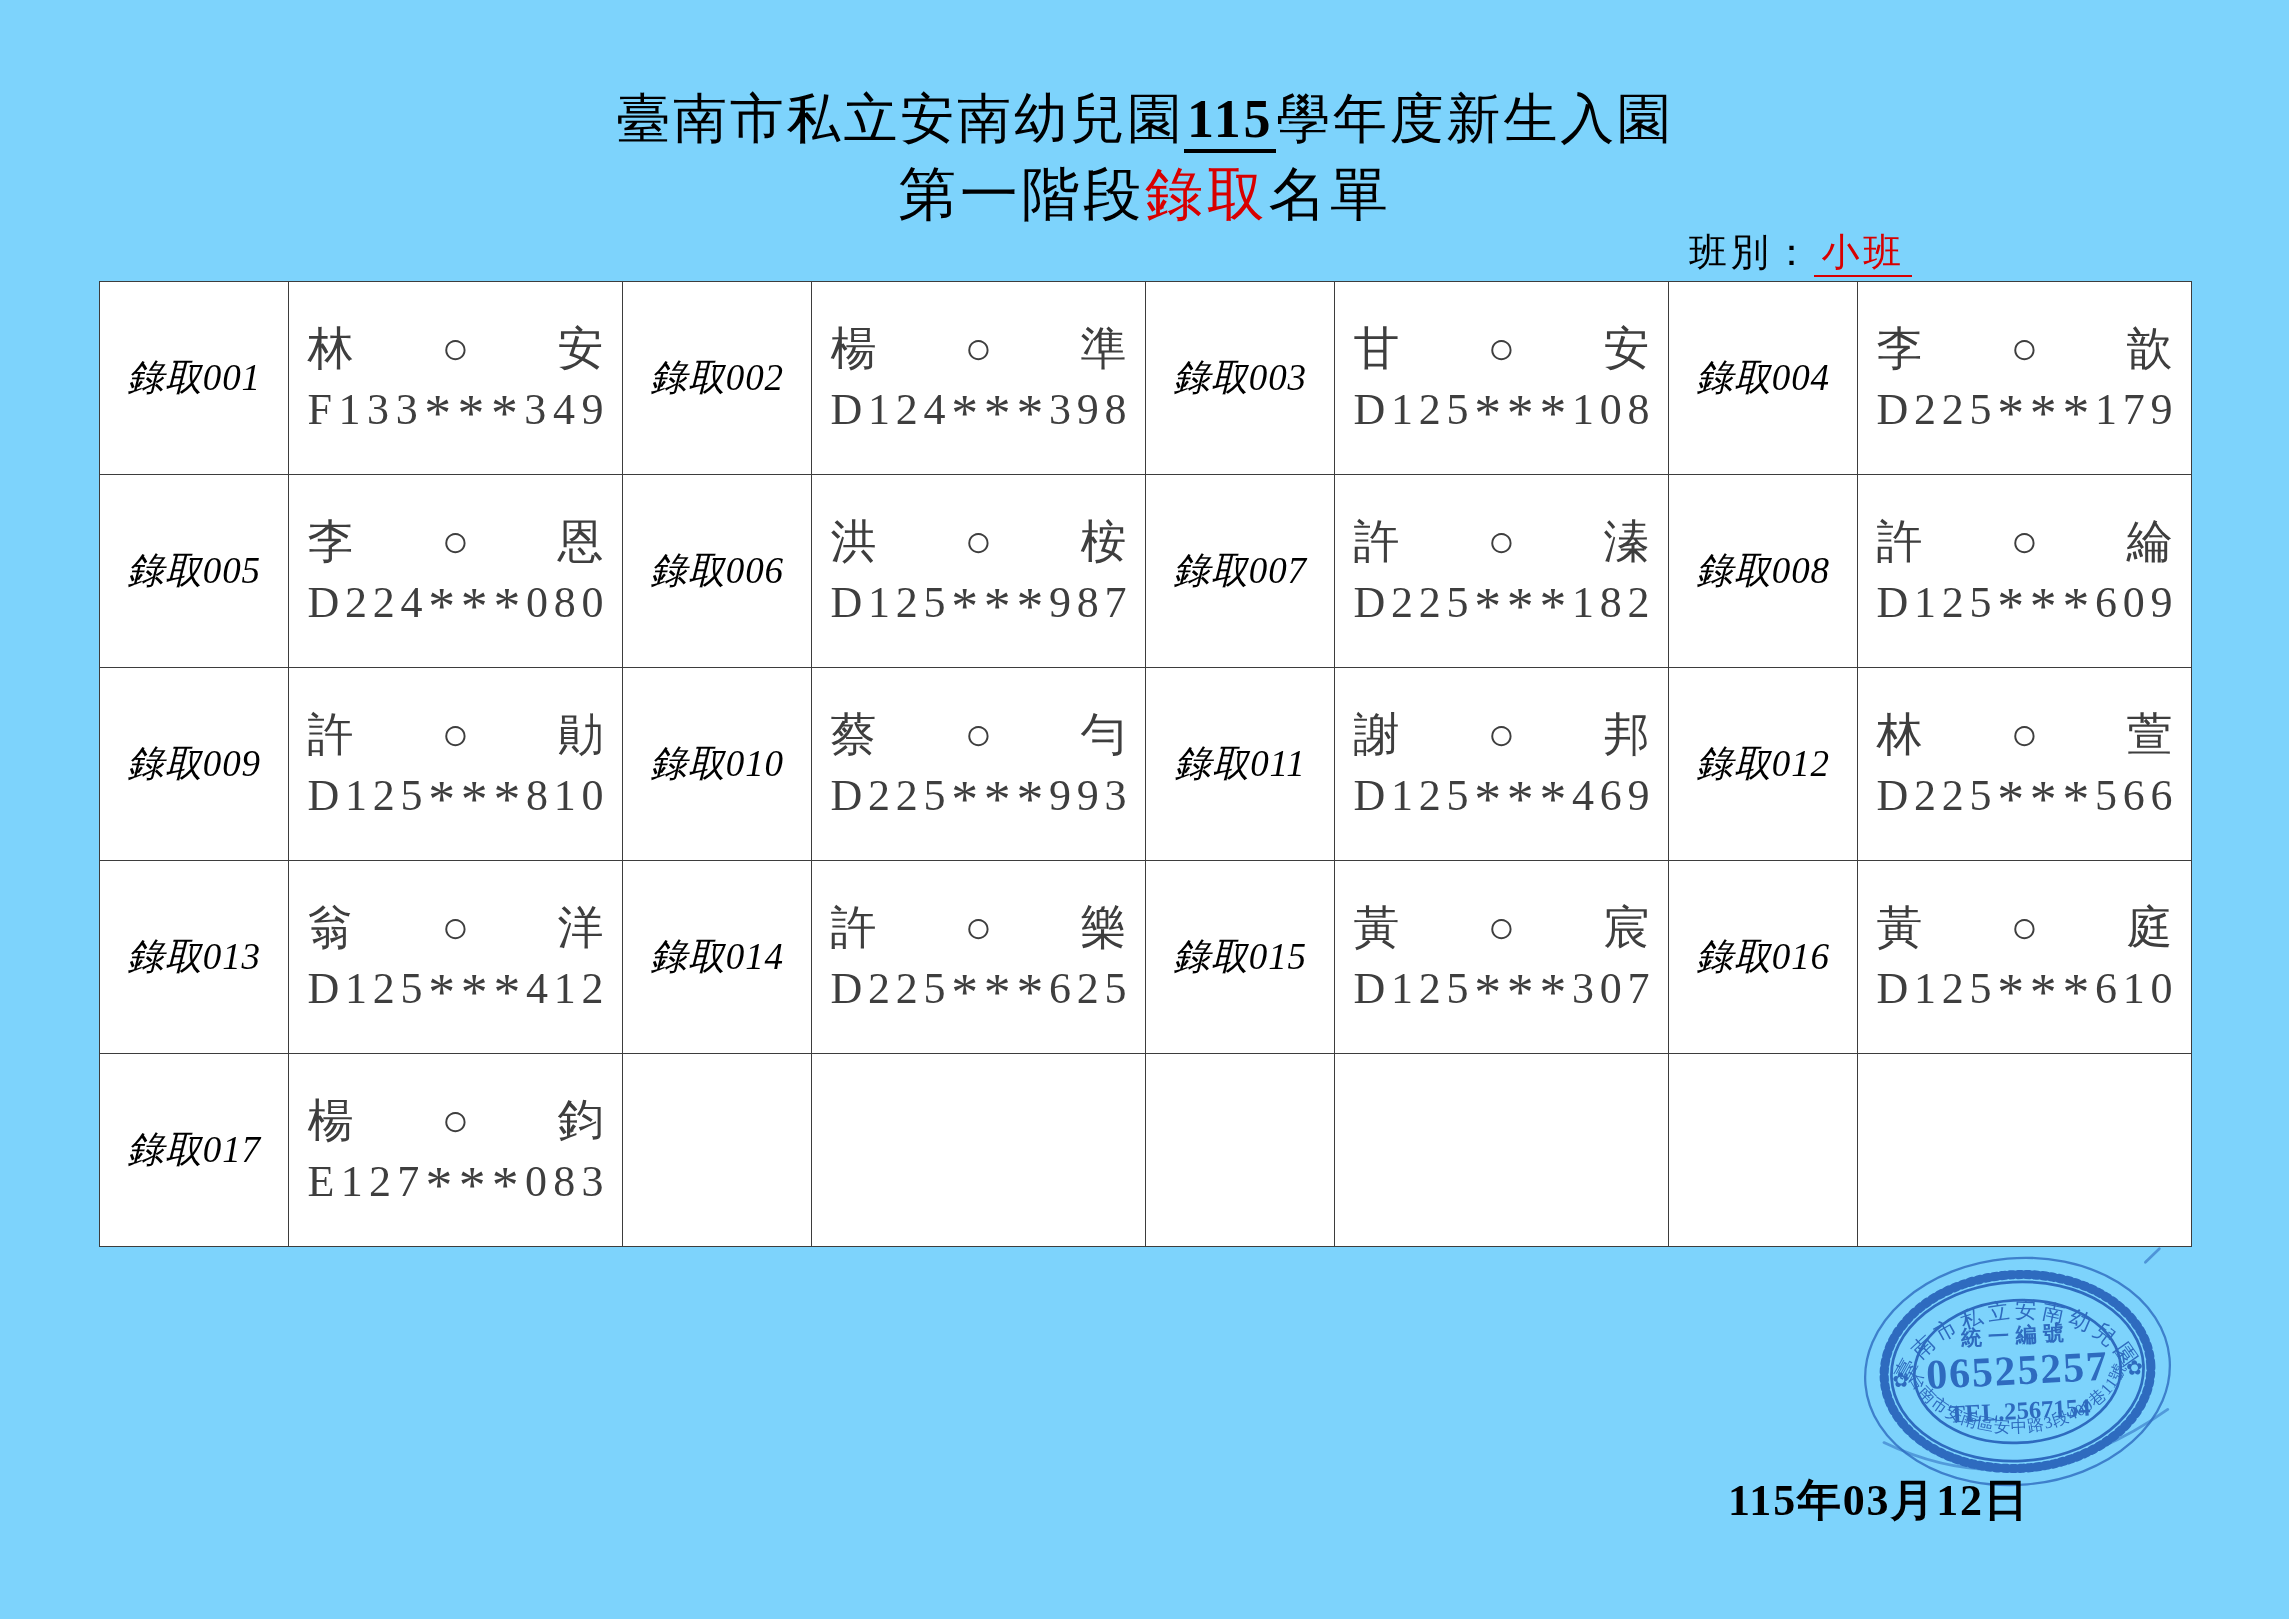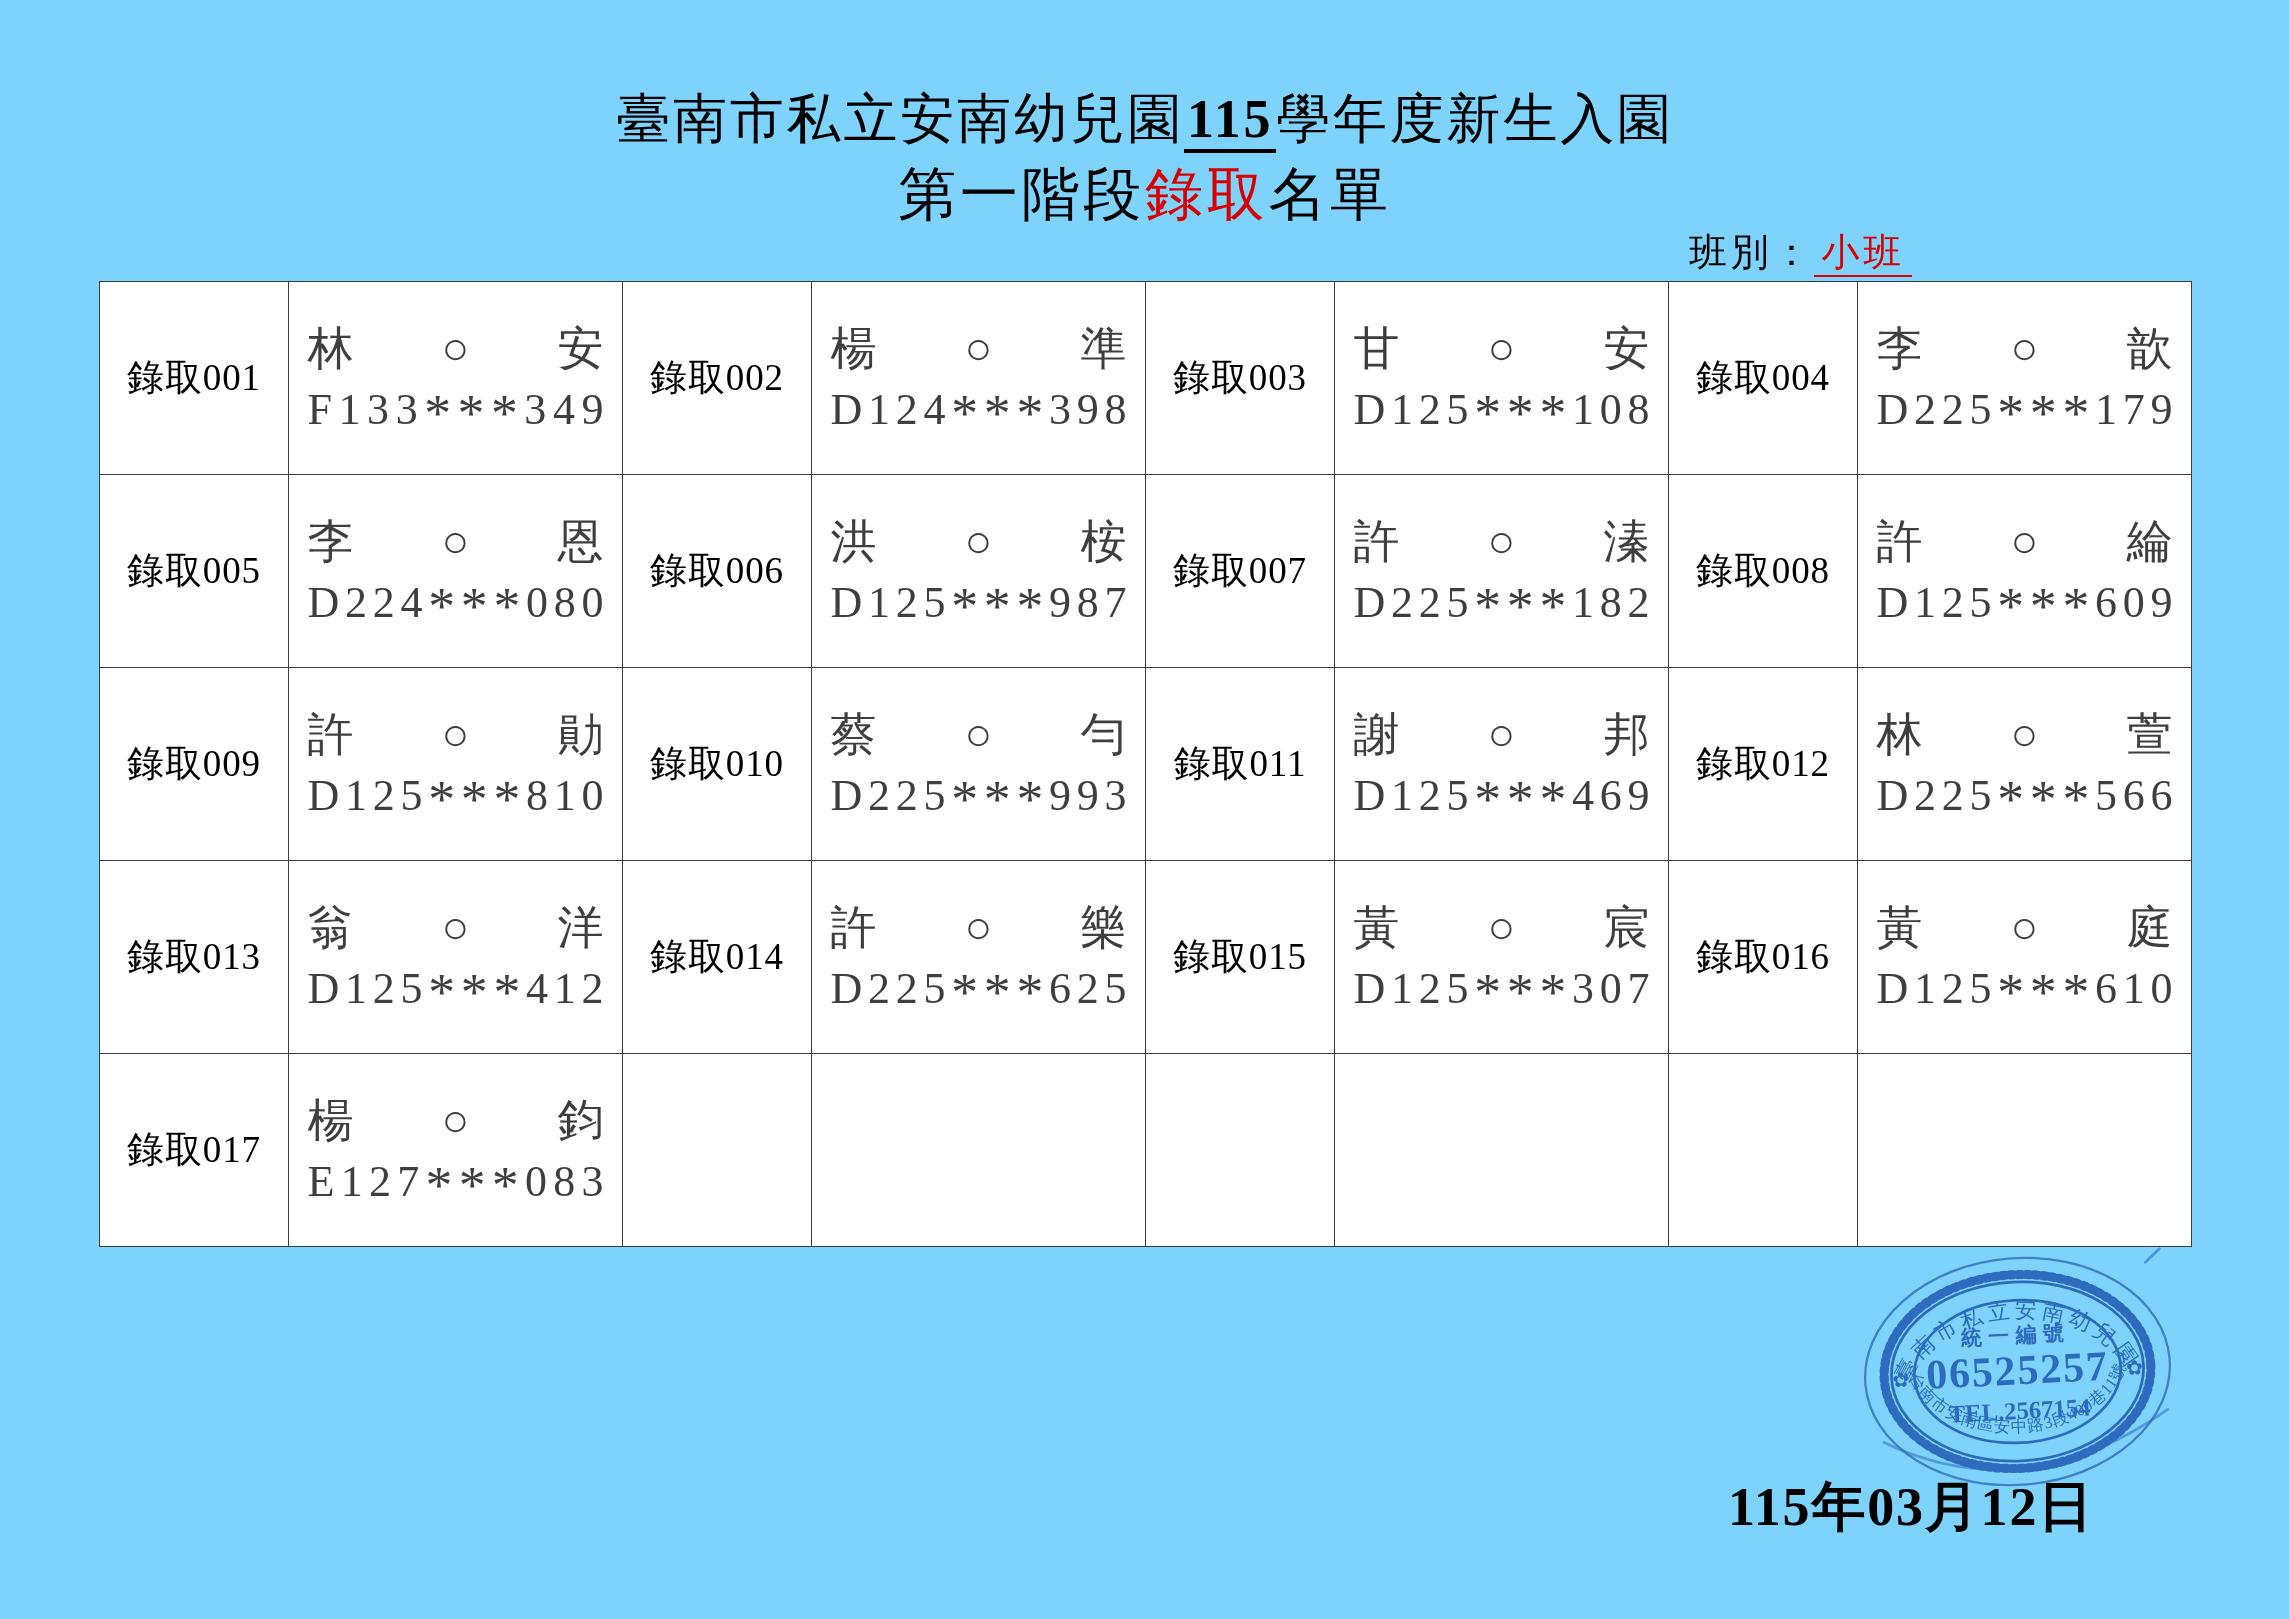--- a/index.html
+++ b/index.html
@@ -17,33 +17,33 @@
   .class-field{position:absolute;top:227px;left:1689px;font-size:38px;letter-spacing:3.7px;text-align:center;}
   .class-value{color:var(--red);border-bottom:2.8px solid var(--red);padding:0 7.4px 1.8px;}
   
   table.roster{
     position:absolute;top:281px;left:99px;width:2093px;
     border-collapse:collapse;table-layout:fixed;background:#fff;
   }
   .roster col.c-no{width:189px;}
   .roster col.c-name{width:334px;}
   .roster td{border:1.8px solid #3d3d3d;height:192px;padding:0;background:#fff;}
-  .roster td.no-cell{text-align:center;font-size:37px;letter-spacing:0.9px;color:#000;}
+  .roster td.no-cell{text-align:center;font-size:37px;letter-spacing:0.9px;color:#000;font-style:italic;}
   .roster td.student-cell{vertical-align:middle;padding:0 18.5px;}
   .spread{display:flex;justify-content:space-between;align-items:baseline;width:100%;}
   .name-line{font-size:46px;color:var(--ink);line-height:61px;}
   .id-line{font-size:44px;color:var(--ink);line-height:57px;margin-top:1.8px;}
   .ast{font-size:1.22em;line-height:1;transform:translateY(6.5px);}
   
   .stamp{position:absolute;left:1853px;top:1246px;width:329px;height:251px;transform:rotate(-3deg);}
   .stamp .ink-stroke{stroke:var(--blue);fill:none;stroke-linecap:round;}
   .stamp text{fill:var(--blue);font-family:"Liberation Serif", serif;}
   .stamp .flower{font-family:"DejaVu Sans", sans-serif;}
   
-  .date{position:absolute;top:1471px;left:1728px;font-size:54px;font-weight:700;letter-spacing:1.8px;color:#000;}
+  .date{position:absolute;top:1471px;left:1728px;font-size:44px;font-weight:700;letter-spacing:1.8px;color:#000;}
 </style>
 </head>
 <body>
 
 <div class="page">
 
   <div class="title">
     <div class="l1"><span>臺南市私立安南幼兒園</span><span class="num">115</span><span>學年度新生入園</span></div>
     <div class="l2"><span>第一階段</span><span class="red">錄取</span><span>名單</span></div>
   </div>

